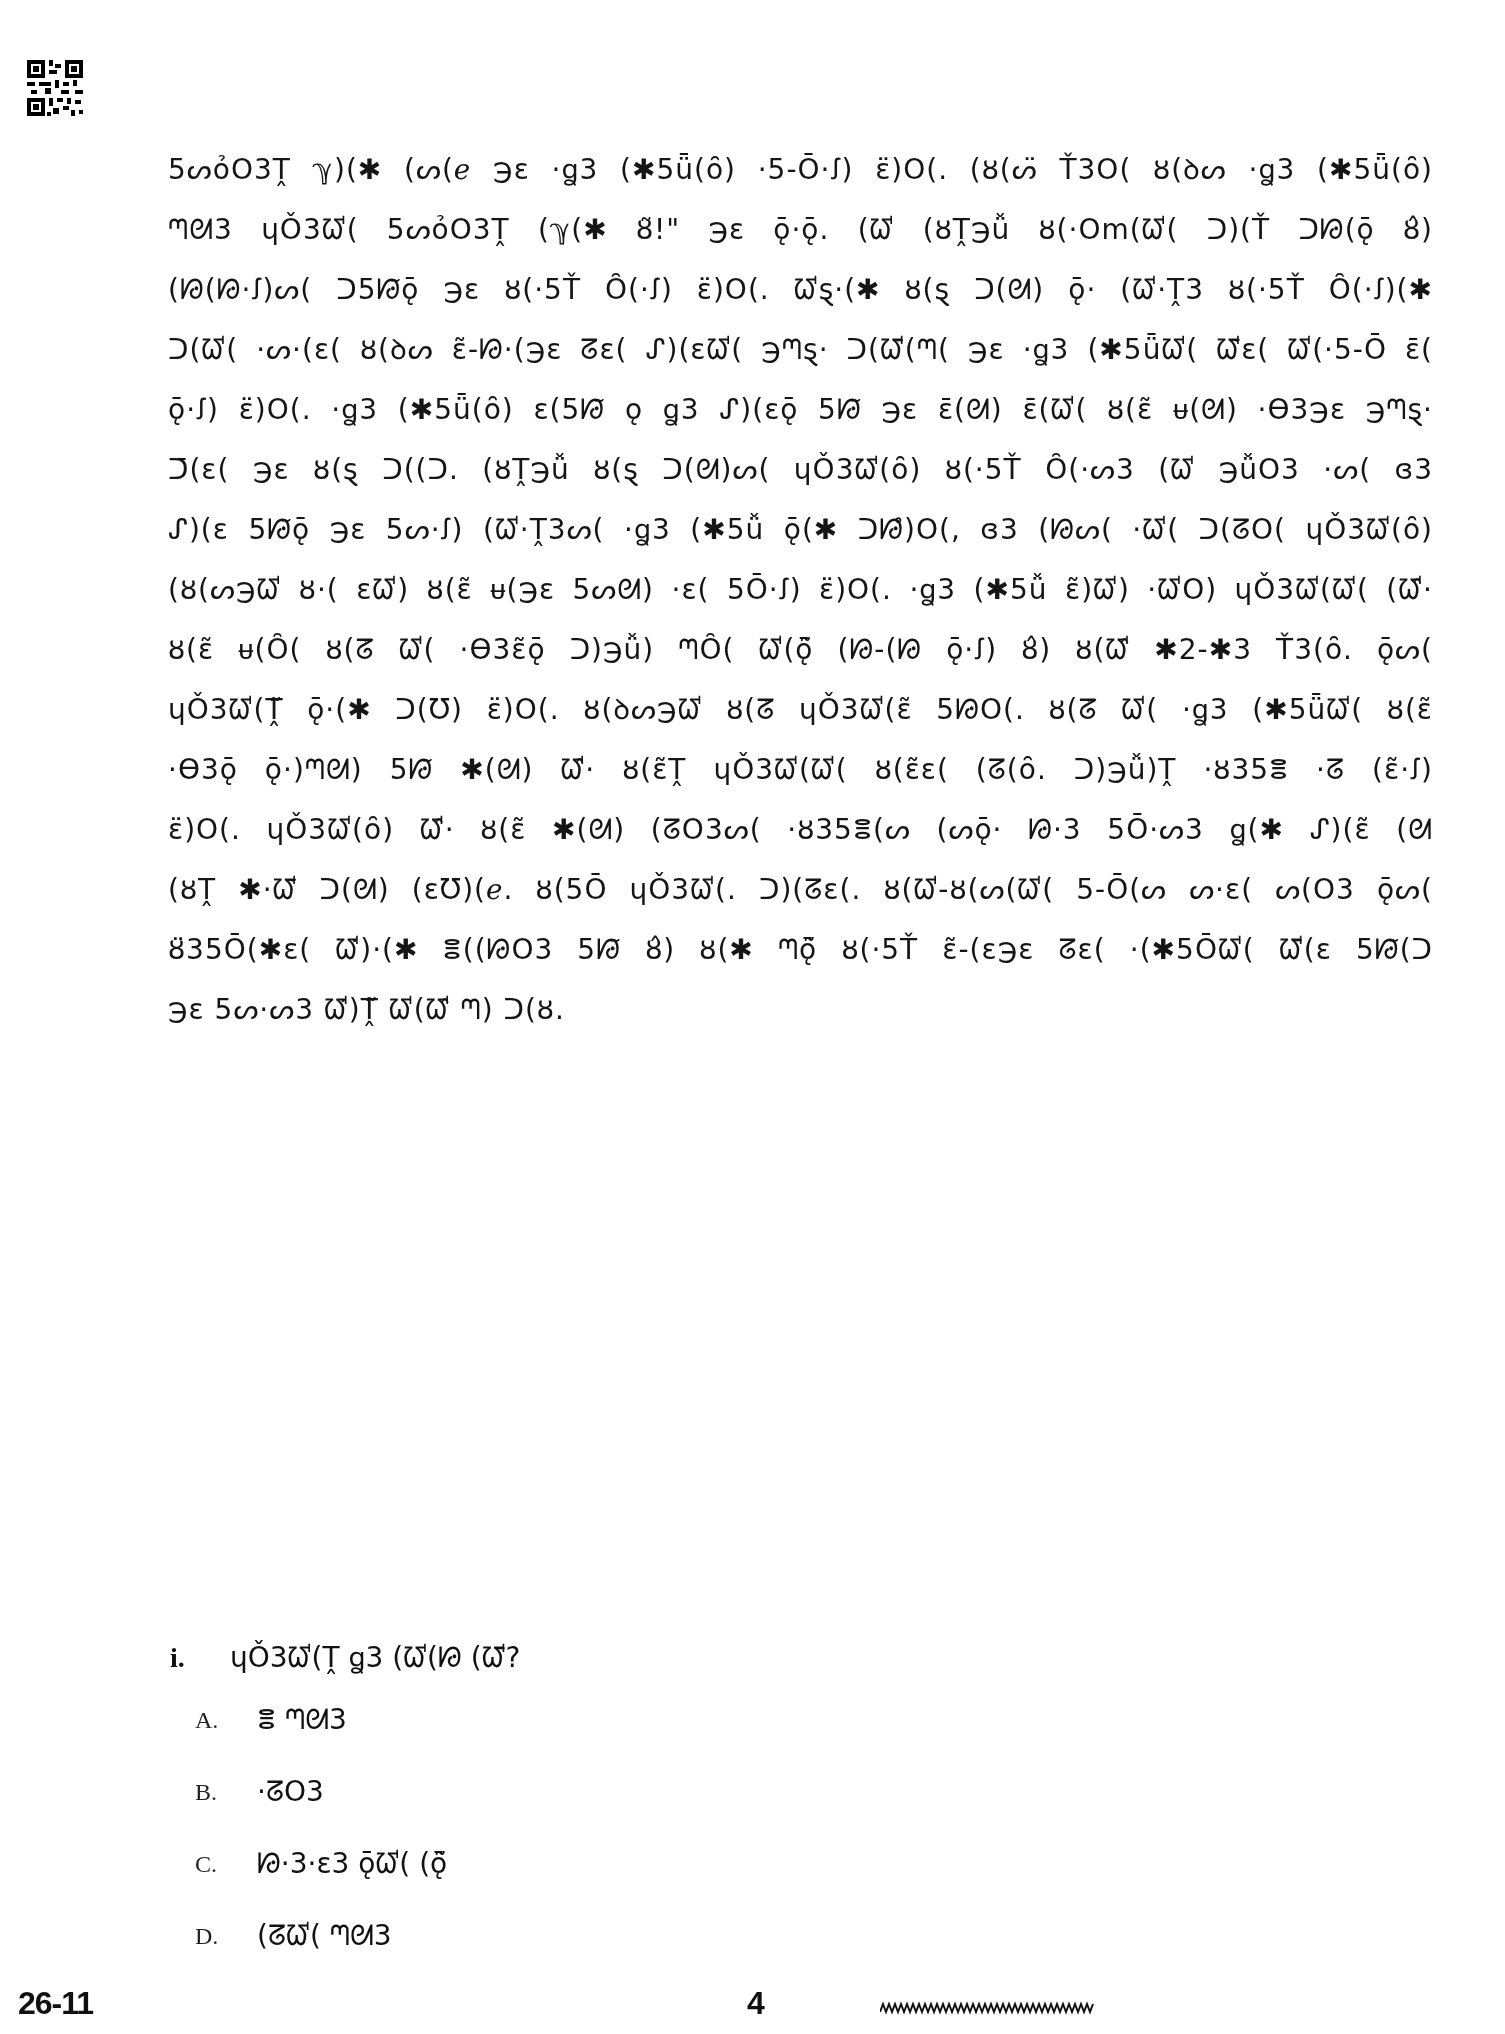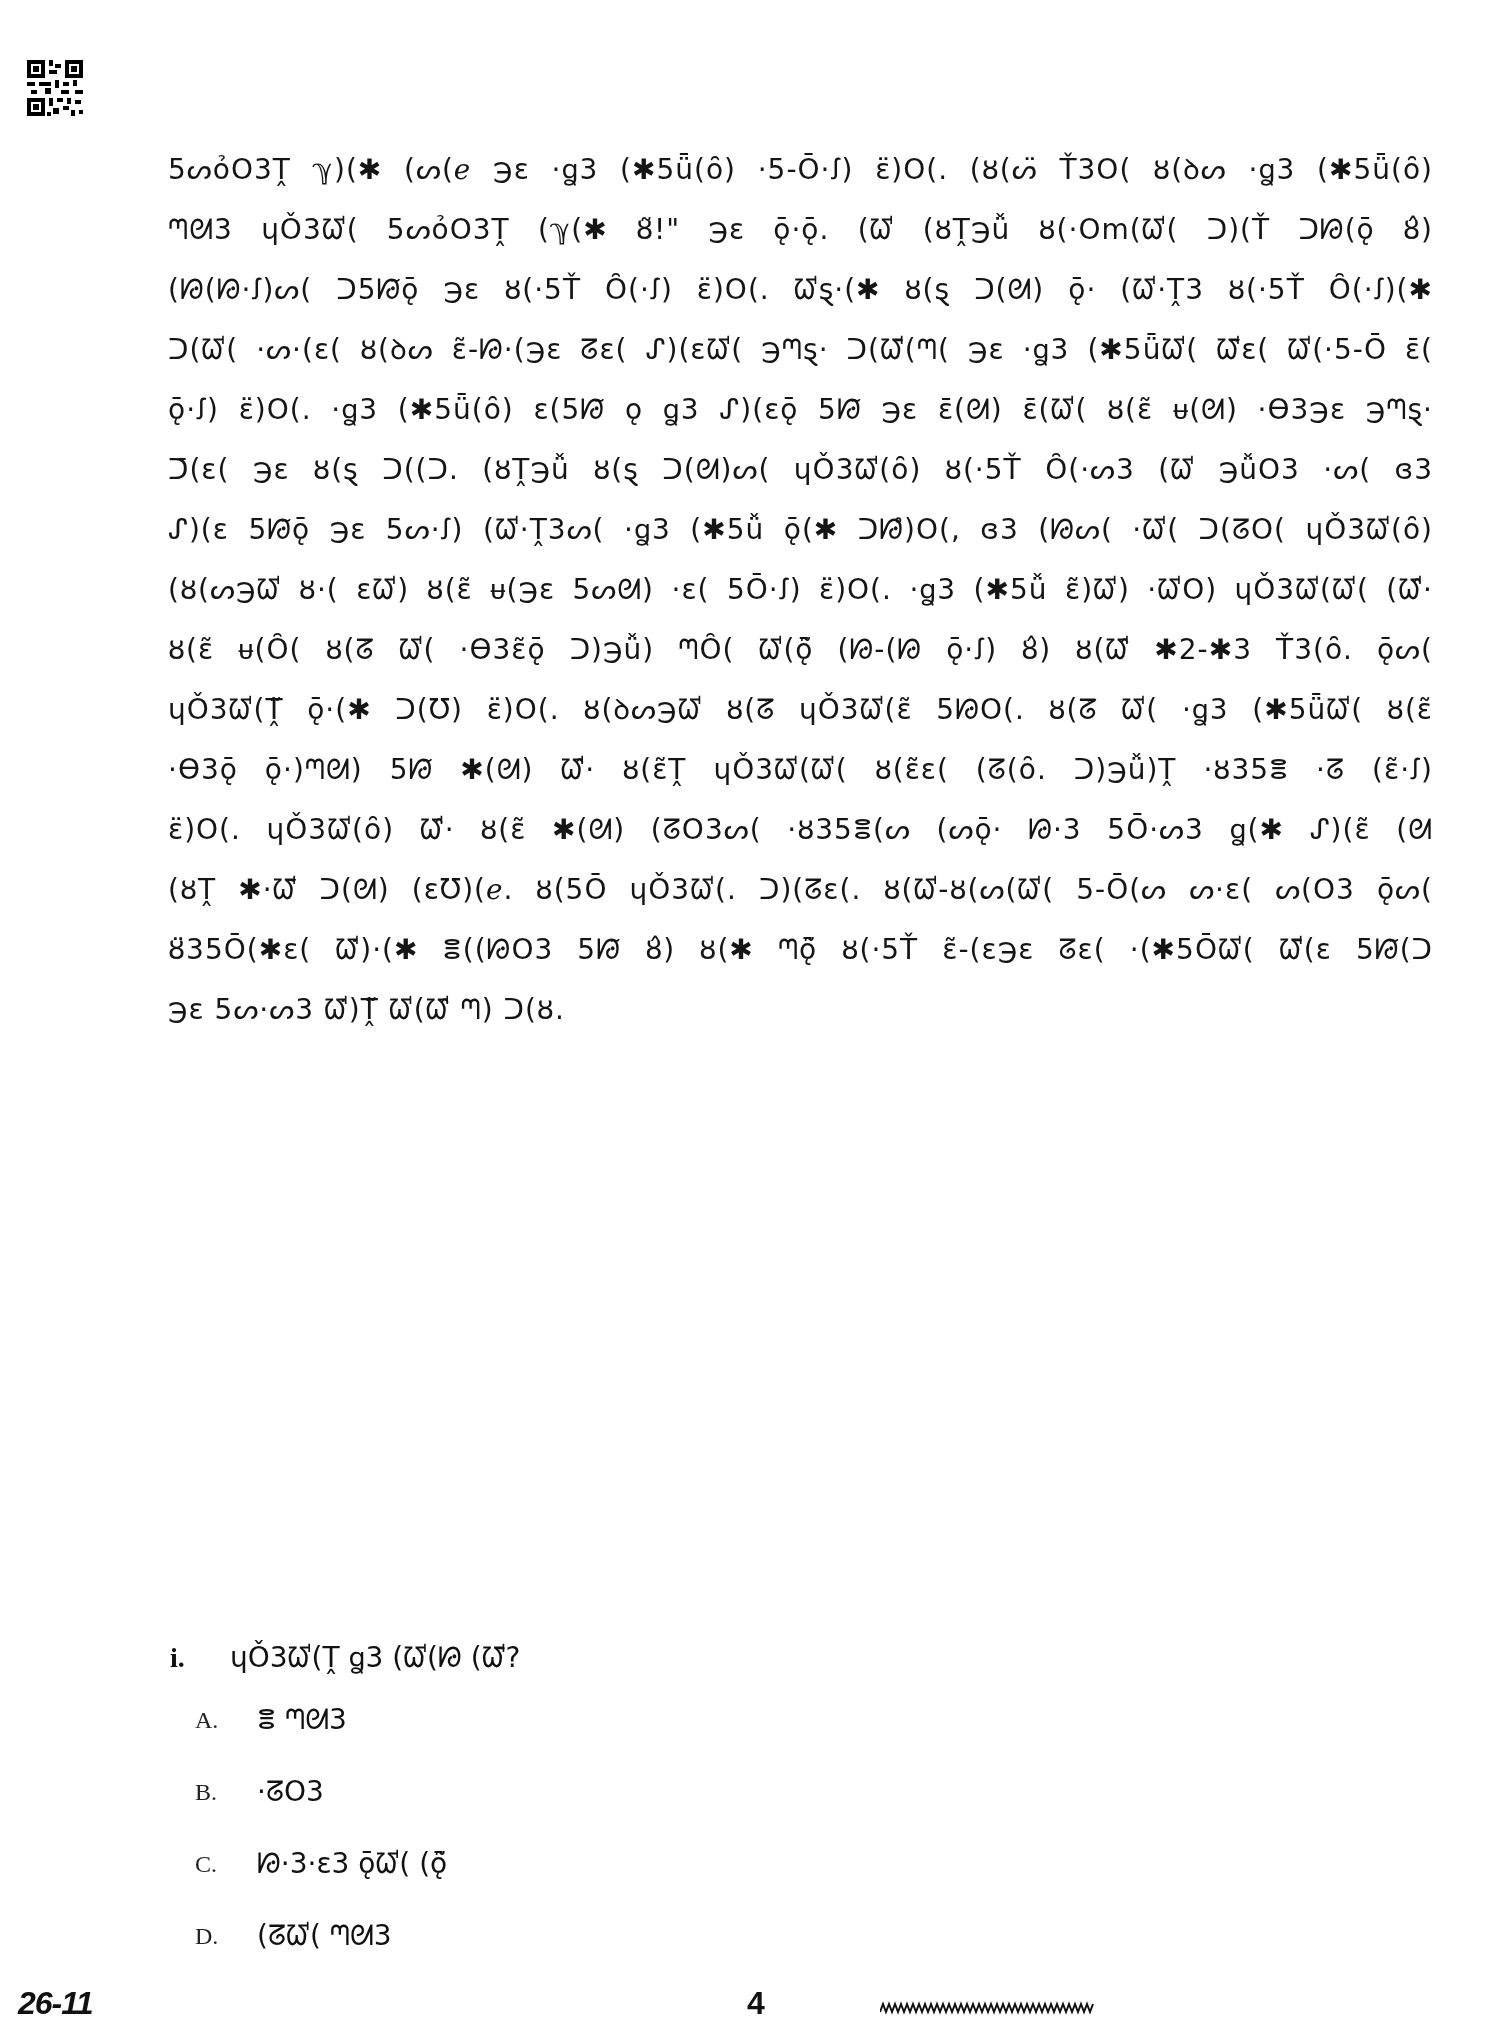--- a/index.html
+++ b/index.html
@@ -26,21 +26,21 @@
       line-height: 60px; display: flex; gap: 40px;
     }
     .q-num { font-family: "Liberation Serif", serif; font-weight: bold; width: 20px; }
     .options { position: absolute; left: 195px; top: 1690px; }
     .option {
       height: 72px; line-height: 60px; display: flex; gap: 34px; font-size: 28px;
     }
     .opt-letter { font-family: "Liberation Serif", serif; font-size: 24px; width: 28px; color: #222; }
     .footer-code {
       position: absolute; left: 18px; top: 1985px; font-size: 32px;
-      font-weight: bold; font-family: "Liberation Sans", sans-serif; letter-spacing: -1px; font-style: italic;
+      font-weight: bold; font-family: "Liberation Sans", sans-serif; letter-spacing: -1px;
     }
     .footer-page {
       position: absolute; left: 747px; top: 1985px; font-size: 32px;
       font-weight: bold; font-family: "Liberation Sans", sans-serif;
     }
     .footer-wave { position: absolute; left: 880px; top: 2000px; width: 215px; height: 16px; }
   </style>
 </head>
 <body>
 

